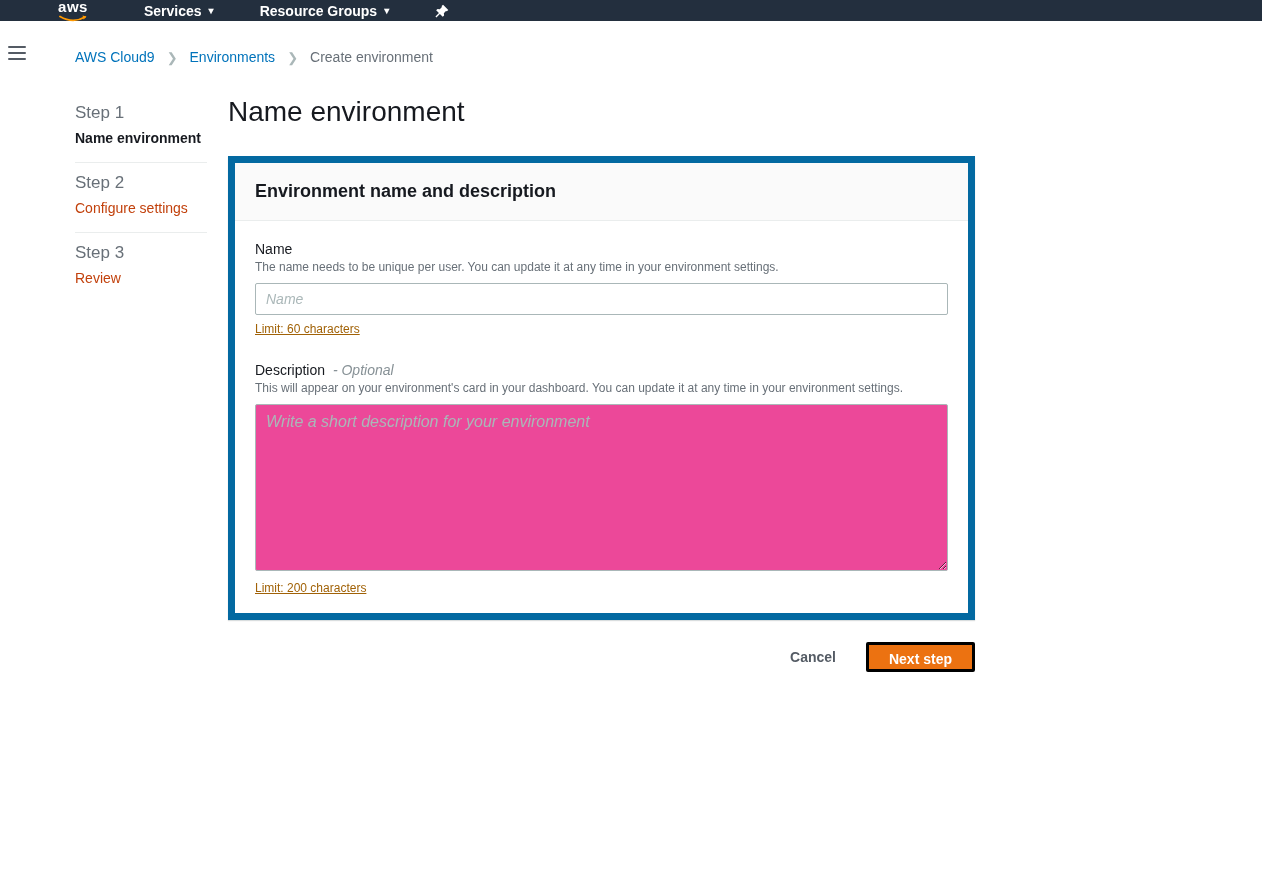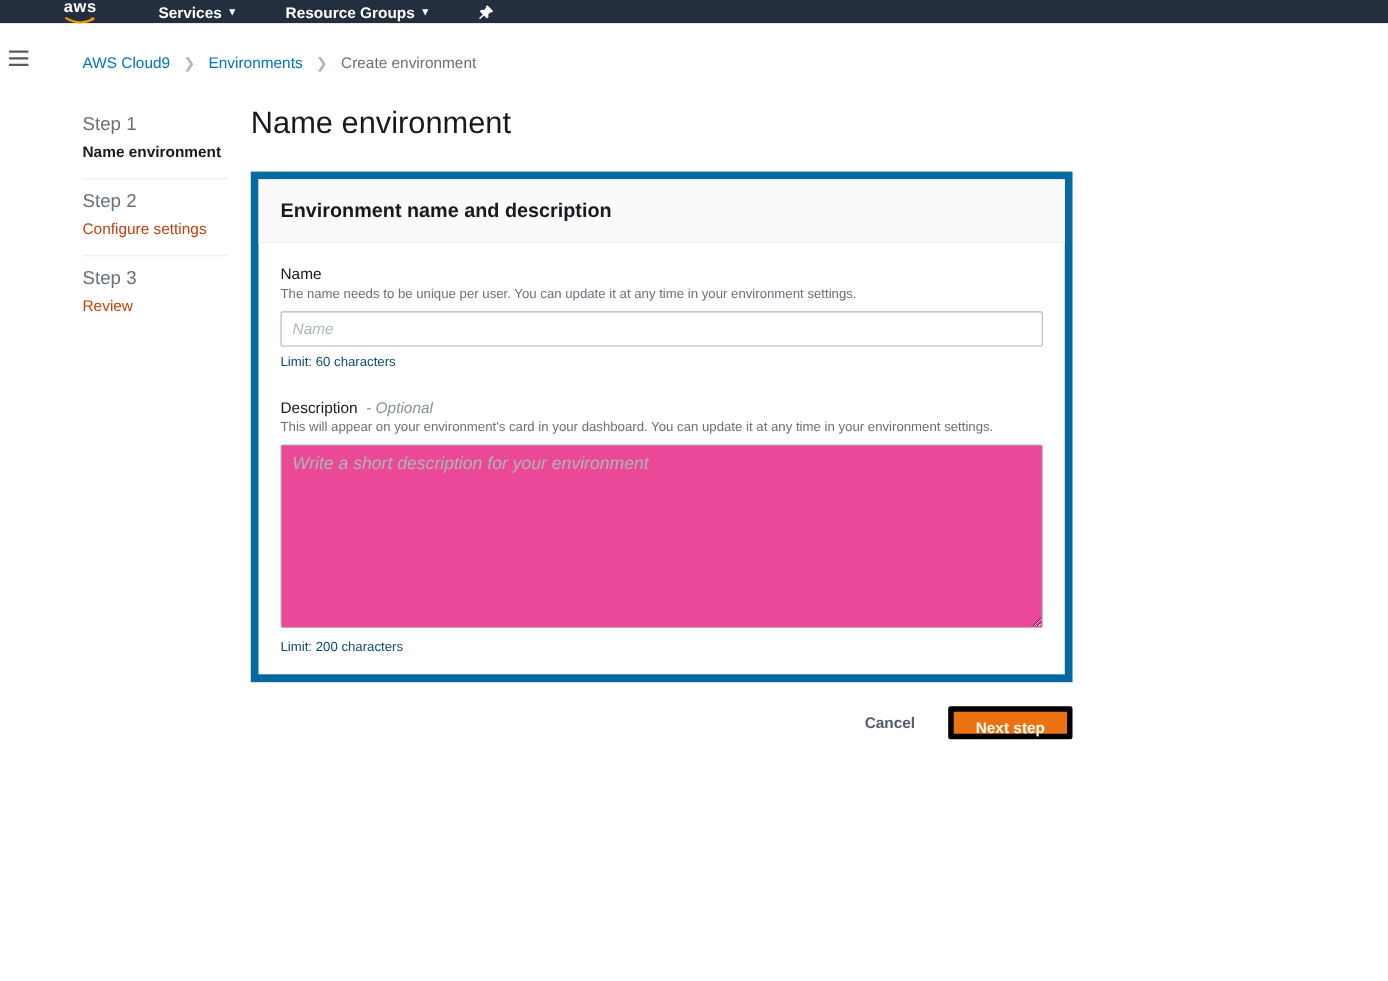--- a/index.html
+++ b/index.html
@@ -106,21 +106,21 @@
     background: #fafafa;
     border-bottom: 1px solid #eaeded;
     padding: 18px 20px;
   }
   .card-header h2 { margin: 0; font-size: 18px; font-weight: bold; color: #16191f; }
   .card-body { padding: 20px 20px 18px; }
 
   .field-label { font-size: 14px; color: #16191f; }
   .optional-tag { color: #879196; font-style: italic; margin-left: 4px; }
   .field-help { font-size: 12px; color: #687078; margin: 3px 0 9px; }
-  .field-limit { font-size: 12px; color: #0c4a6e; margin-top: 7px; }
+  .field-limit { font-size: 12px; color: #a16207; margin-top: 7px; text-decoration: underline; }
 
   .text-input {
     width: 100%;
     height: 32px;
     border: 1px solid #aab7b8;
     border-radius: 2px;
     padding: 4px 10px;
     font-size: 14px;
     font-family: "Liberation Sans", sans-serif;
     color: #16191f;
@@ -158,21 +158,21 @@
     font-size: 14px;
     text-decoration: none;
     cursor: pointer;
   }
   .next-button {
     background: #ec7211;
     color: #ffffff;
     font-weight: bold;
     font-size: 14px;
     font-family: "Liberation Sans", sans-serif;
-    border: 5px solid #000000;
+    border: 3px solid #000000;
     border-radius: 2px;
     padding: 6px 20px;
     height: 30px;
     cursor: pointer;
   }
 </style>
 </head>
 <body>
 
 <header class="topnav">

